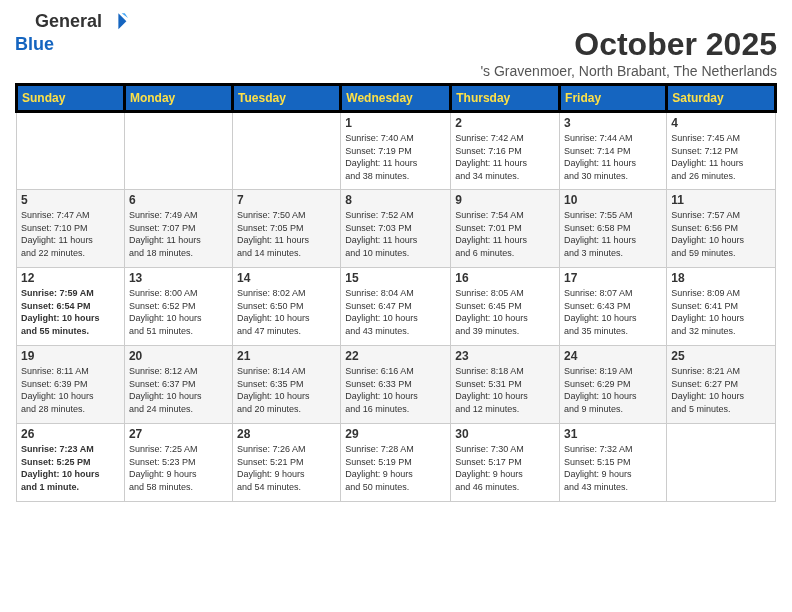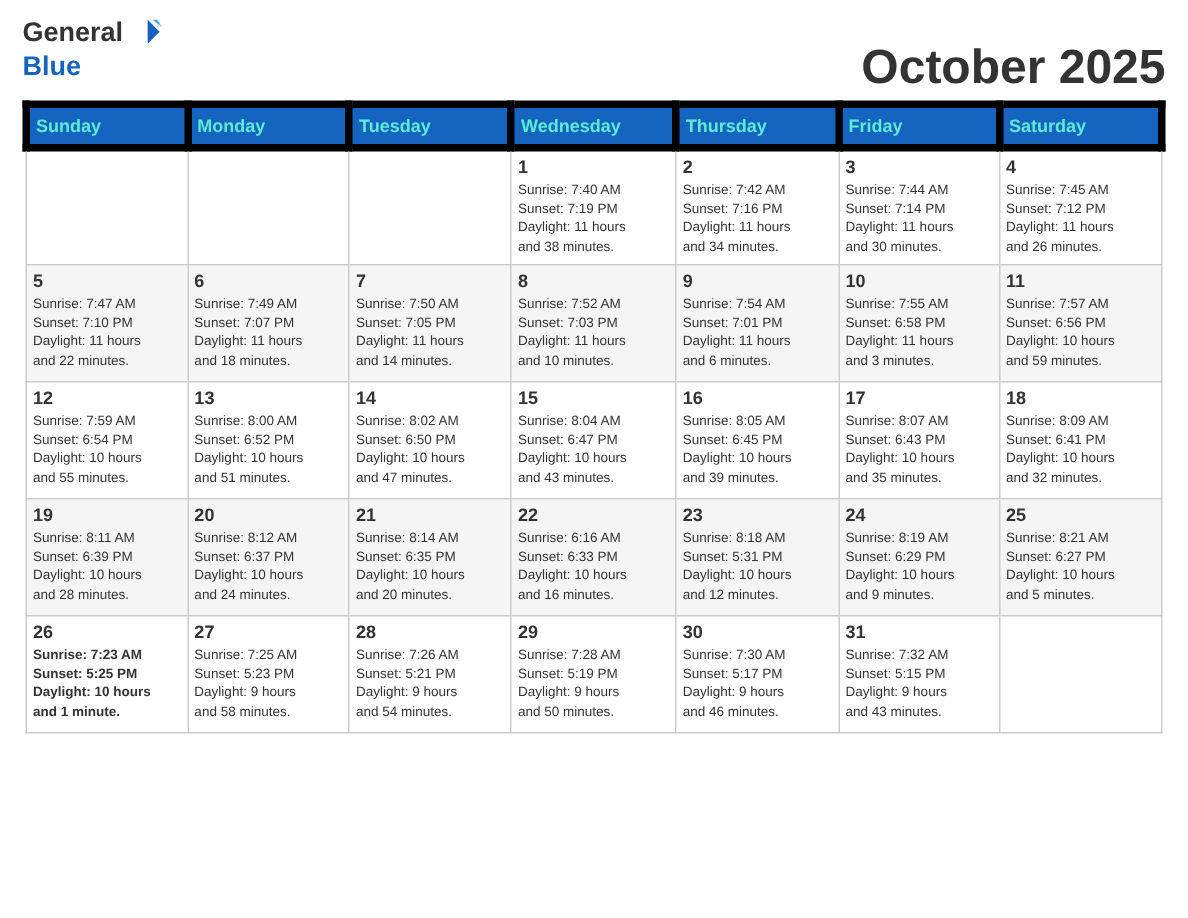--- a/index.html
+++ b/index.html
@@ -22,21 +22,21 @@
     }
     .logo {
       display: flex;
       align-items: center;
     }
     .logo-text {
       font-size: 18px;
       font-weight: bold;
       line-height: 1.2;
     }
-    .logo-general { color: #333; }
+    .logo-general { color: #333; margin-left: 20px; }
     .logo-blue { color: #1565c0; }
     .logo-icon {
       width: 24px;
       height: 24px;
       margin-left: 2px;
     }
     .title-block {
       text-align: right;
       margin-top: 16px;
     }
@@ -49,26 +49,26 @@
       font-size: 14px;
       color: #555;
     }
     .calendar {
       width: 100%;
       border-collapse: collapse;
       border: 1px solid #ccc;
     }
     .calendar th {
       background-color: #1565c0;
-      color: #5eead4;
+      color: #fde047;
       font-size: 12px;
       font-weight: bold;
       padding: 5px 4px;
       text-align: left;
-      border: 5px solid #000000;
+      border: 3px solid #000000;
     }
     .calendar td {
       vertical-align: top;
       border: 1px solid #ccc;
       padding: 3px 4px;
       font-size: 9.5px;
       color: #333;
       width: 113px;
       height: 78px;
       background: #fff;
@@ -103,20 +103,21 @@
           <svg class="logo-icon" viewBox="0 0 30 30">
             <polygon points="18,4 28,14 18,24" fill="#1565c0"></polygon>
             <polygon points="22,4 30,10 26,4" fill="#42a5f5"></polygon>
           </svg>
         </div>
         <div class="logo-text logo-blue">Blue</div>
       </div>
     </div>
     <div class="title-block">
       <div class="month-title">October 2025</div>
+      <div class="subtitle">'s Gravenmoer, North Brabant, The Netherlands</div>
     </div>
   </div>
 
   <table class="calendar">
     <thead>
       <tr>
         <th>Sunday</th>
         <th>Monday</th>
         <th>Tuesday</th>
         <th>Wednesday</th>
@@ -206,21 +207,21 @@
             <span class="day-number">11</span>
             <div class="day-info" style="white-space: pre-line;">Sunrise: 7:57 AM
 Sunset: 6:56 PM
 Daylight: 10 hours
 and 59 minutes.</div>
           </td>
         </tr>
         <tr>
           <td>
             <span class="day-number">12</span>
-            <div class="day-info" style="white-space: pre-line;">Sunrise: 7:59 AM
+            <div class="day-info" style="white-space: pre-line; font-weight: bold;">Sunrise: 7:59 AM
 Sunset: 6:54 PM
 Daylight: 10 hours
 and 55 minutes.</div>
           </td>
           <td>
             <span class="day-number">13</span>
             <div class="day-info" style="white-space: pre-line;">Sunrise: 8:00 AM
 Sunset: 6:52 PM
 Daylight: 10 hours
 and 51 minutes.</div>

